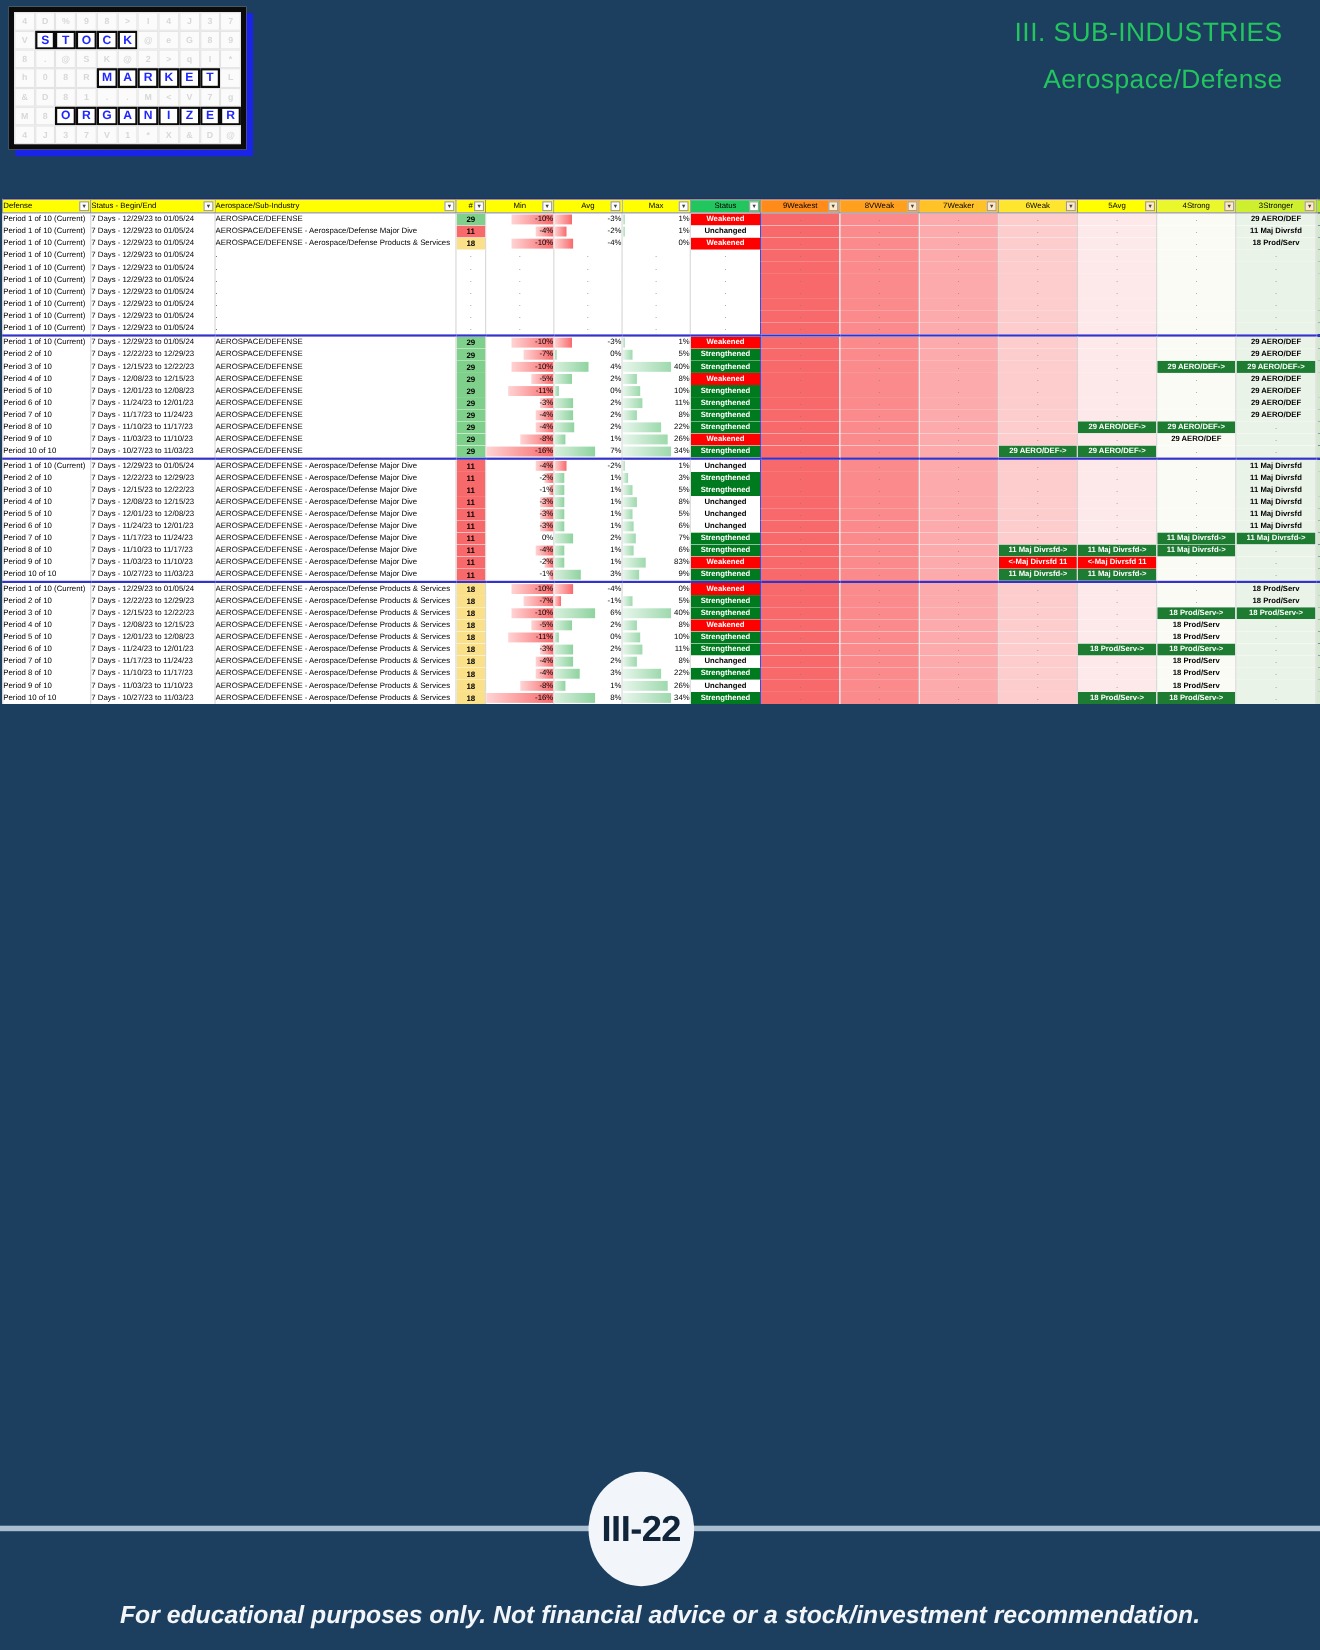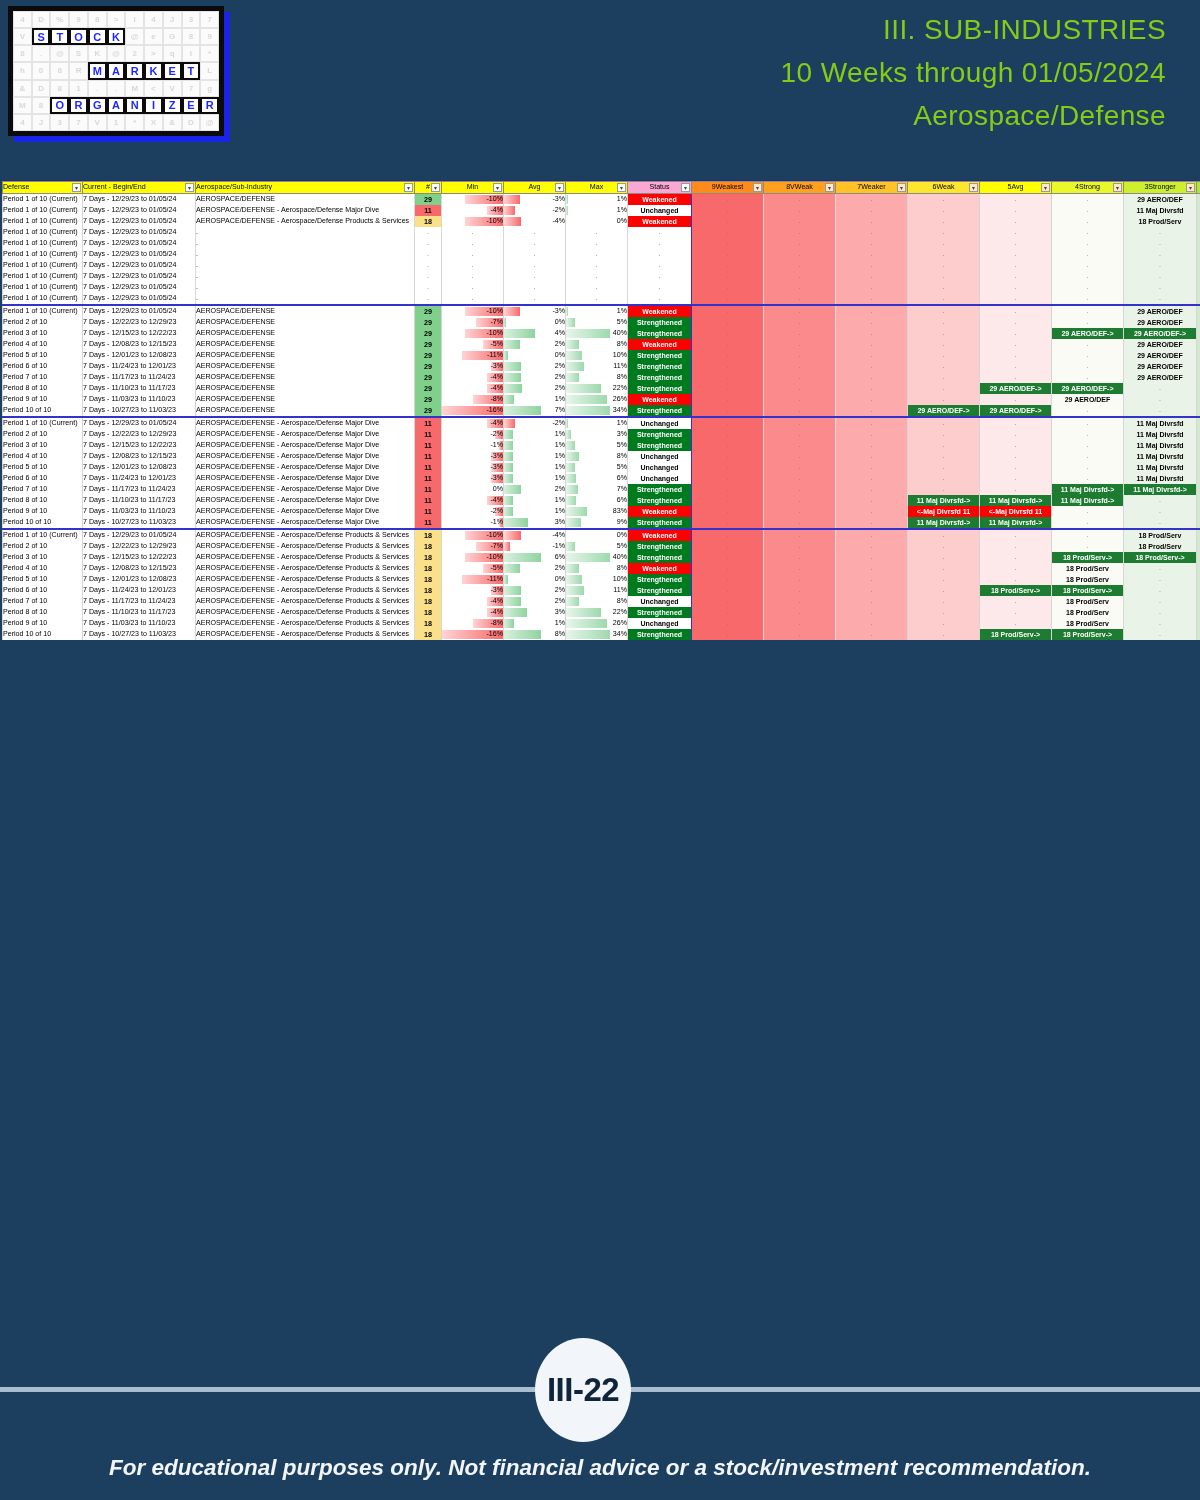--- a/index.html
+++ b/index.html
@@ -21,21 +21,21 @@
     background:#ffffff; border:5px solid #0b0b0b; }
   .logo-grid { position:absolute; inset:0; display:grid;
     grid-template-columns:repeat(11,1fr); grid-template-rows:repeat(7,1fr); }
   .lc { border:1px solid #e4e4e4; background:#fbfbfb; display:flex;
         align-items:center; justify-content:center;
         font-size:8px; color:#d8d8d8; font-weight:bold; }
   .lc.on { border:2px solid #0b0b0b; background:#ffffff; color:#1f27ff;
            font-size:11px; letter-spacing:0; }
 
   .title-block { position:absolute; right:34px; top:8px; text-align:right; }
-  .title-line { color:#84cc16; font-size:28px; line-height:43px;
+  .title-line { color:#22c55e; font-size:24px; line-height:43px;
                 font-weight:400; letter-spacing:.4px; white-space:nowrap; }
 
   
   .sheet { position:absolute; left:2px; top:180px; width:1196px;
            background:#ffffff; font-size:7.1px; color:#000;
            border-top:1px solid #2b2b6a; }
   table.grid { border-collapse:collapse; table-layout:fixed; width:1196px; }
   table.grid td, table.grid th { padding:0; margin:0; height:11px;
       line-height:11px; overflow:hidden; white-space:nowrap;
       font-weight:normal; font-size:7.1px; }
@@ -188,21 +188,20 @@
           <div class="lc">X</div>
           <div class="lc">&amp;</div>
           <div class="lc">D</div>
           <div class="lc">@</div>
         </div>
     </div>
   </div>
 
   <div class="title-block">
     <div class="title-line">III. SUB-INDUSTRIES</div>
-    <div class="title-line">10 Weeks through 01/05/2024</div>
     <div class="title-line">Aerospace/Defense</div>
   </div>
 </div>
 
 <div class="sheet">
   <table class="grid">
     <colgroup>
       <col style="width:80px">
         <col style="width:113px">
         <col style="width:219px">
@@ -216,27 +215,27 @@
         <col style="width:72px">
       <col style="width:72px">
         <col style="width:72px">
         <col style="width:72px">
       <col style="width:73px">
         <col style="width:72px">
     </colgroup>
     <thead>
       <tr id="header-row">
           <th class="hd" style="background: rgb(255, 255, 0);"><span>Defense</span><span class="filt">▾</span></th>
-          <th class="hd" style="background: rgb(255, 255, 0);"><span>Current - Begin/End</span><span class="filt">▾</span></th>
+          <th class="hd" style="background: rgb(255, 255, 0);"><span>Status - Begin/End</span><span class="filt">▾</span></th>
           <th class="hd" style="background: rgb(255, 255, 0);"><span>Aerospace/Sub-Industry</span><span class="filt">▾</span></th>
           <th class="hd c" style="background: rgb(255, 255, 0);"><span>#</span><span class="filt">▾</span></th>
           <th class="hd c" style="background: rgb(255, 255, 0);"><span>Min</span><span class="filt">▾</span></th>
           <th class="hd c" style="background: rgb(255, 255, 0);"><span>Avg</span><span class="filt">▾</span></th>
           <th class="hd c" style="background: rgb(255, 255, 0);"><span>Max</span><span class="filt">▾</span></th>
-          <th class="hd c" style="background: #f9a8d4;"><span>Status</span><span class="filt">▾</span></th>
+          <th class="hd c" style="background: #22c55e;"><span>Status</span><span class="filt">▾</span></th>
           <th class="hd c" style="background: rgb(255, 140, 26);"><span>9Weakest</span><span class="filt dark">▾</span></th>
           <th class="hd c" style="background: rgb(255, 160, 31);"><span>8VWeak</span><span class="filt dark">▾</span></th>
           <th class="hd c" style="background: rgb(255, 195, 40);"><span>7Weaker</span><span class="filt dark">▾</span></th>
           <th class="hd c" style="background: rgb(255, 230, 46);"><span>6Weak</span><span class="filt dark">▾</span></th>
           <th class="hd c" style="background: rgb(255, 255, 0);"><span>5Avg</span><span class="filt dark">▾</span></th>
           <th class="hd c" style="background: rgb(234, 247, 42);"><span>4Strong</span><span class="filt dark">▾</span></th>
           <th class="hd c" style="background: rgb(205, 239, 46);"><span>3Stronger</span><span class="filt dark">▾</span></th>
           <th class="hd c" style="background: rgb(180, 229, 51);"></th>
         </tr>
     </thead>

